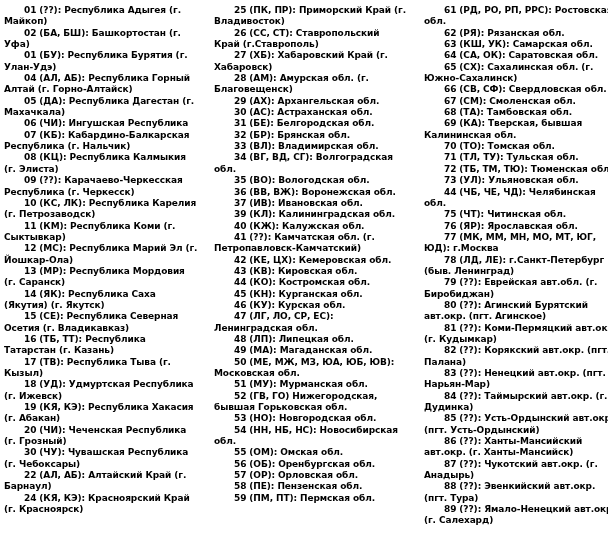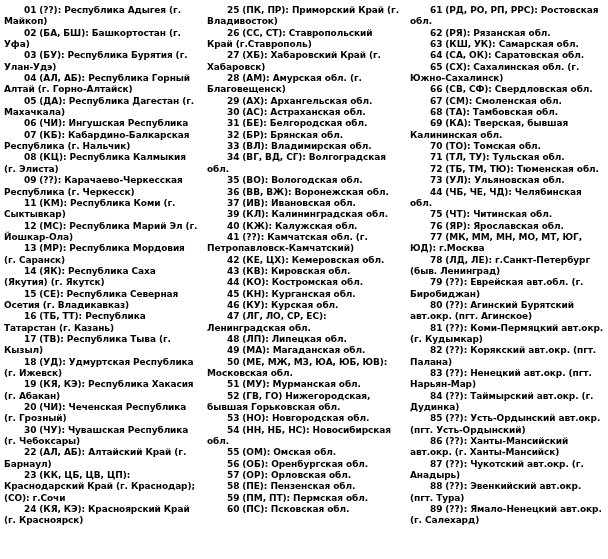--- a/index.html
+++ b/index.html
@@ -9,21 +9,21 @@
   }
   .page {
     position: relative;
     width: 608px;
     height: 559px;
     background: #ffffff;
     overflow: hidden;
     box-sizing: border-box;
     padding: 5px 4px 0 4px;
     display: flex;
-    gap: 9px;
+    gap: 16px;
     font-family: "DejaVu Sans", sans-serif;
   }
   .col {
     width: 194px;
     flex: 0 0 194px;
     overflow: hidden;
   }
   .entry {
     margin: 0;
     padding: 0;
@@ -37,40 +37,40 @@
     text-rendering: optimizeLegibility;
   }
 </style>
 </head>
 <body>
 
 <div class="page">
   <div class="col">
       <p class="entry">01 (??): Республика Адыгея (г. Майкоп)</p>
       <p class="entry">02 (БА, БШ): Башкортостан (г. Уфа)</p>
-      <p class="entry">03 (БУ): Республика Бурятия (г. Улан-Удэ)</p>
+      <p class="entry">01 (БУ): Республика Бурятия (г. Улан-Удэ)</p>
       <p class="entry">04 (АЛ, АБ): Республика Горный Алтай (г. Горно-Алтайск)</p>
       <p class="entry">05 (ДА): Республика Дагестан (г. Махачкала)</p>
       <p class="entry">06 (ЧИ): Ингушская Республика</p>
       <p class="entry">07 (КБ): Кабардино-Балкарская Республика (г. Нальчик)</p>
       <p class="entry">08 (КЦ): Республика Калмыкия (г. Элиста)</p>
       <p class="entry">09 (??): Карачаево-Черкесская Республика (г. Черкесск)</p>
+      <p class="entry">10 (КС, ЛК): Республика Карелия (г. Петрозаводск)</p>
       <p class="entry">11 (КМ): Республика Коми (г. Сыктывкар)</p>
       <p class="entry">12 (МС): Республика Марий Эл (г. Йошкар-Ола)</p>
       <p class="entry">13 (МР): Республика Мордовия (г. Саранск)</p>
       <p class="entry">14 (ЯК): Республика Саха (Якутия) (г. Якутск)</p>
       <p class="entry">15 (СЕ): Республика Северная Осетия (г. Владикавказ)</p>
       <p class="entry">16 (ТБ, ТТ): Республика Татарстан (г. Казань)</p>
       <p class="entry">17 (ТВ): Республика Тыва (г. Кызыл)</p>
       <p class="entry">18 (УД): Удмуртская Республика (г. Ижевск)</p>
       <p class="entry">19 (КЯ, КЭ): Республика Хакасия (г. Абакан)</p>
       <p class="entry">20 (ЧИ): Чеченская Республика (г. Грозный)</p>
       <p class="entry">30 (ЧУ): Чувашская Республика (г. Чебоксары)</p>
       <p class="entry">22 (АЛ, АБ): Алтайский Край (г. Барнаул)</p>
-      <p class="entry">23 (КК, ЦБ, ЦВ, ЦП): Краснодарский Край (г. Краснодар); (СО): г.Сочи</p>
       <p class="entry">24 (КЯ, КЭ): Красноярский Край (г. Красноярск)</p>
     </div>
   <div class="col">
       <p class="entry">25 (ПК, ПР): Приморский Край (г. Владивосток)</p>
       <p class="entry">26 (СС, СТ): Ставропольский Край (г.Ставрополь)</p>
       <p class="entry">27 (ХБ): Хабаровский Край (г. Хабаровск)</p>
       <p class="entry">28 (АМ): Амурская обл. (г. Благовещенск)</p>
       <p class="entry">29 (АХ): Архангельская обл.</p>
       <p class="entry">30 (АС): Астраханская обл.</p>
       <p class="entry">31 (БЕ): Белгородская обл.</p>
@@ -94,21 +94,20 @@
       <p class="entry">50 (МЕ, МЖ, МЗ, ЮА, ЮБ, ЮВ): Московская обл.</p>
       <p class="entry">51 (МУ): Мурманская обл.</p>
       <p class="entry">52 (ГВ, ГО) Нижегородская, бывшая Горьковская обл.</p>
       <p class="entry">53 (НО): Новгородская обл.</p>
       <p class="entry">54 (НН, НБ, НС): Новосибирская обл.</p>
       <p class="entry">55 (ОМ): Омская обл.</p>
       <p class="entry">56 (ОБ): Оренбургская обл.</p>
       <p class="entry">57 (ОР): Орловская обл.</p>
       <p class="entry">58 (ПЕ): Пензенская обл.</p>
       <p class="entry">59 (ПМ, ПТ): Пермская обл.</p>
-      <p class="entry">60 (ПС): Псковская обл.</p>
     </div>
   <div class="col">
       <p class="entry">61 (РД, РО, РП, РРС): Ростовская обл.</p>
       <p class="entry">62 (РЯ): Рязанская обл.</p>
       <p class="entry">63 (КШ, УК): Самарская обл.</p>
       <p class="entry">64 (СА, ОК): Саратовская обл.</p>
       <p class="entry">65 (СХ): Сахалинская обл. (г. Южно-Сахалинск)</p>
       <p class="entry">66 (СВ, СФ): Свердловская обл.</p>
       <p class="entry">67 (СМ): Смоленская обл.</p>
       <p class="entry">68 (ТА): Тамбовская обл.</p>

